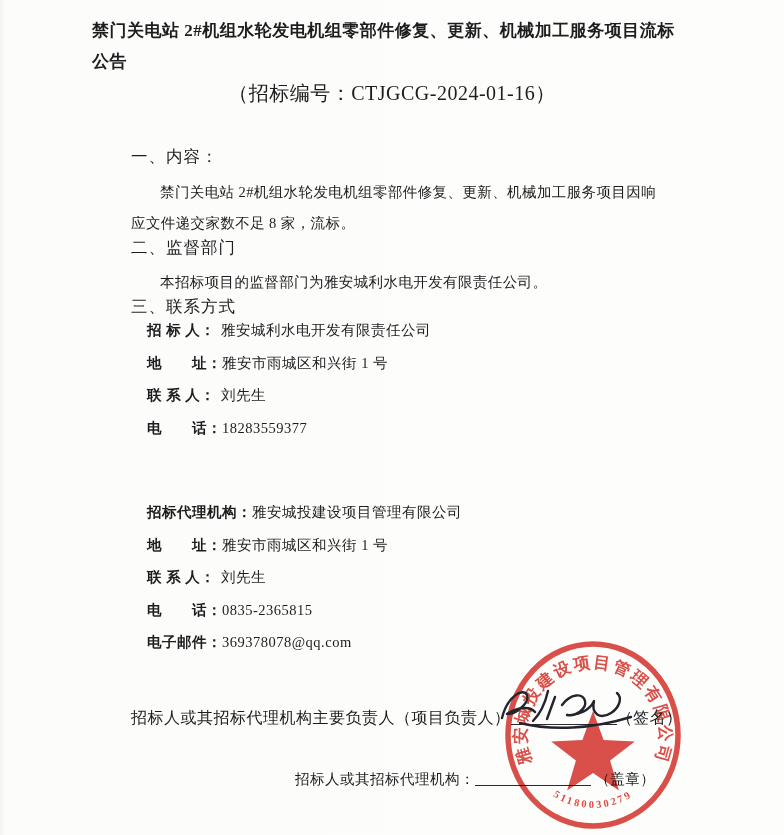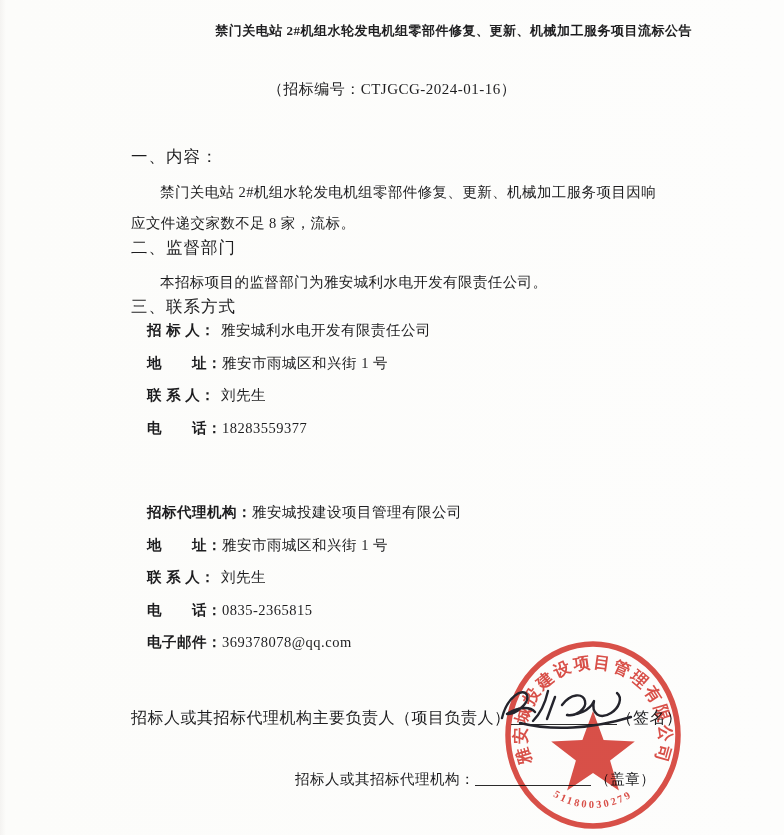--- a/index.html
+++ b/index.html
@@ -14,33 +14,33 @@
     height: 835px;
     background: linear-gradient(90deg, #f4f3f1 0px, #fcfcfa 6px, #fdfdfc 100%);
     color: #1d1d1f;
     overflow: hidden;
   }
   .doc-title {
     position: absolute;
     top: 15px;
     left: 92px;
     width: 600px;
-    text-align: right;
-    font-size: 13px;
+    text-align: left;
+    font-size: 17px;
     font-weight: bold;
     line-height: 31px;
     letter-spacing: 0.5px;
   }
   .doc-subtitle {
     position: absolute;
     top: 80px;
     left: 92px;
     width: 600px;
     text-align: center;
-    font-size: 15px;
+    font-size: 20px;
     letter-spacing: 0.5px;
   }
   .section-heading {
     position: absolute;
     left: 131px;
     font-size: 16.5px;
     font-weight: normal;
     letter-spacing: 1px;
   }
   .para {

